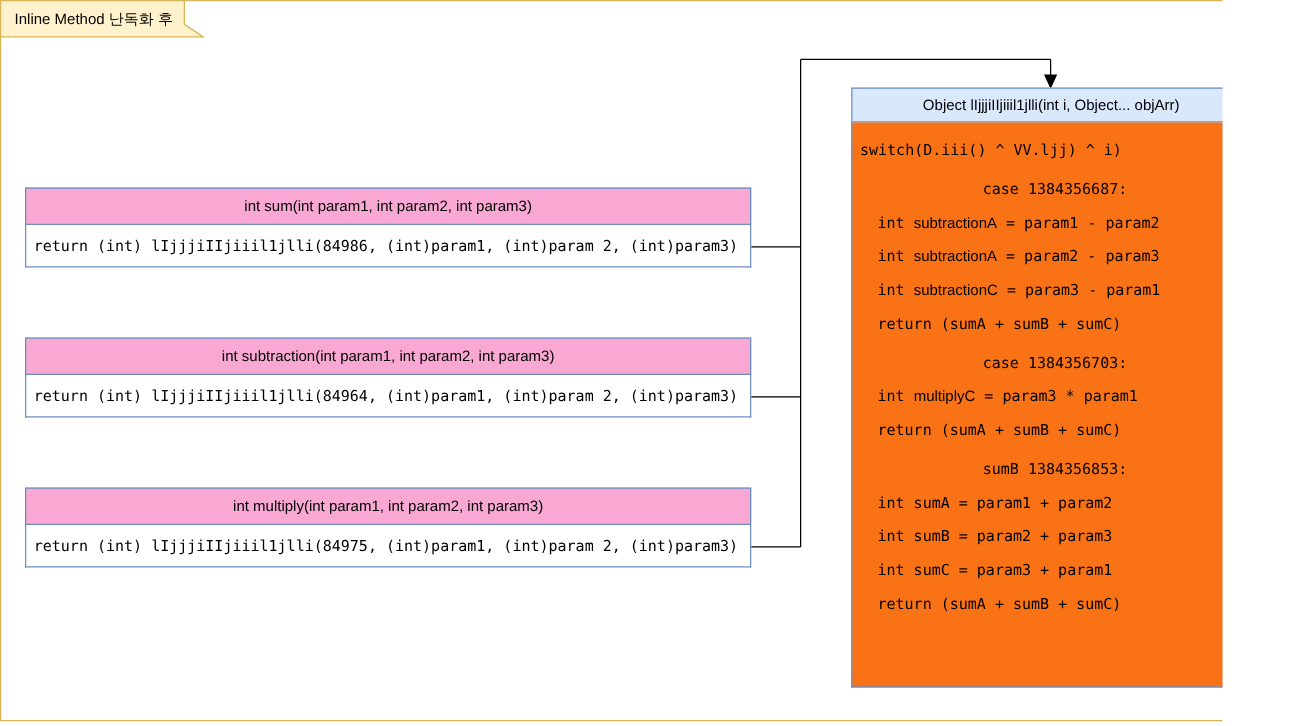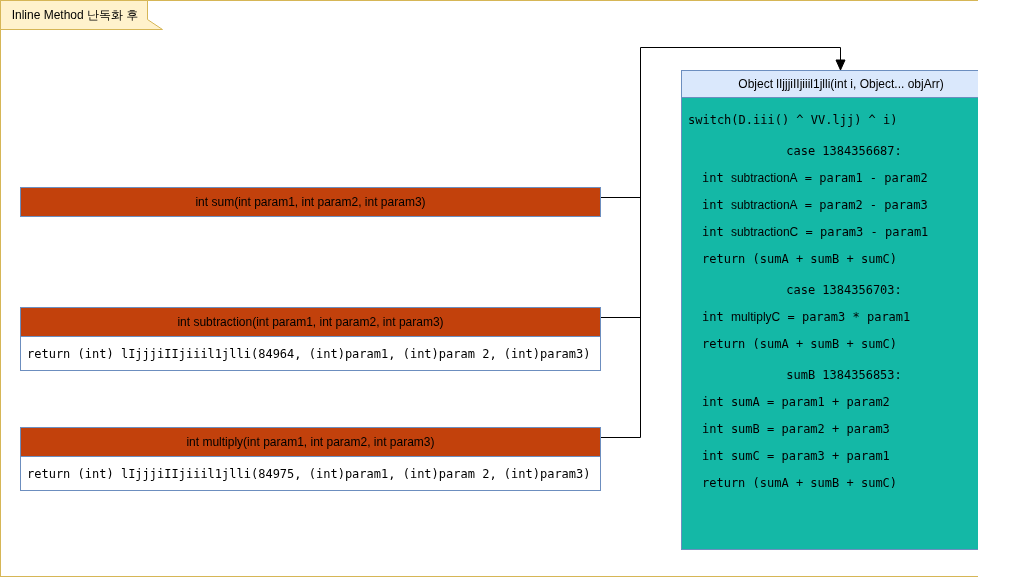--- a/index.html
+++ b/index.html
@@ -42,28 +42,27 @@
   }
   .method-box {
     position: absolute;
     left: 20px;
     width: 581px;
     box-sizing: border-box;
   }
   .method-box .box-header {
     box-sizing: border-box;
     height: 30px;
-    background: #c2410c;
+    background: #f9a8d4;
     border: 1px solid #6C8EBF;
     display: flex;
     align-items: center;
     justify-content: center;
     font-size: 12px;
     white-space: nowrap;
-    margin-top: 37px;
   }
   .method-box .box-body {
     box-sizing: border-box;
     height: 34px;
     background: #ffffff;
     border: 1px solid #6C8EBF;
     border-top: none;
     display: flex;
     align-items: center;
     padding-left: 6px;
@@ -87,21 +86,21 @@
     border: 1px solid #6C8EBF;
     display: flex;
     align-items: center;
     justify-content: center;
     font-size: 12px;
     white-space: nowrap;
   }
   .dispatch-box .box-body {
     box-sizing: border-box;
     height: 452px;
-    background: #14b8a6;
+    background: #f97316;
     border: 1px solid #6C8EBF;
     border-top: none;
     padding: 9px 0 0 6px;
     overflow: hidden;
   }
   .code-line {
     height: 27px;
     line-height: 27px;
     white-space: pre;
     font-family: "DejaVu Sans Mono", monospace;
@@ -126,20 +125,21 @@
     <span class="tab-label">Inline Method 난독화 후</span>
   </div>
 
   <svg class="connector-layer">
     <path d="M600.5,197.5 H640.5 M600.5,317.5 H640.5 M600.5,437.5 H640.5 M640.5,437.5 V47.5 M640.5,47.5 H840.5 M840.5,47.5 V61.5" fill="none" stroke="#000000" stroke-width="1"></path>
     <path d="M840.5,70 L836,60 L845,60 Z" fill="#000000" stroke="#000000"></path>
   </svg>
 
   <div class="method-box" id="box-sum">
     <div class="box-header">int sum(int param1, int param2, int param3)</div>
+    <div class="box-body">return (int) lIjjjiIIjiiil1jlli(84986, (int)param1, (int)param 2, (int)param3)</div>
   </div>
 
   <div class="method-box" id="box-subtraction">
     <div class="box-header">int subtraction(int param1, int param2, int param3)</div>
     <div class="box-body">return (int) lIjjjiIIjiiil1jlli(84964, (int)param1, (int)param 2, (int)param3)</div>
   </div>
 
   <div class="method-box" id="box-multiply">
     <div class="box-header">int multiply(int param1, int param2, int param3)</div>
     <div class="box-body">return (int) lIjjjiIIjiiil1jlli(84975, (int)param1, (int)param 2, (int)param3)</div>

